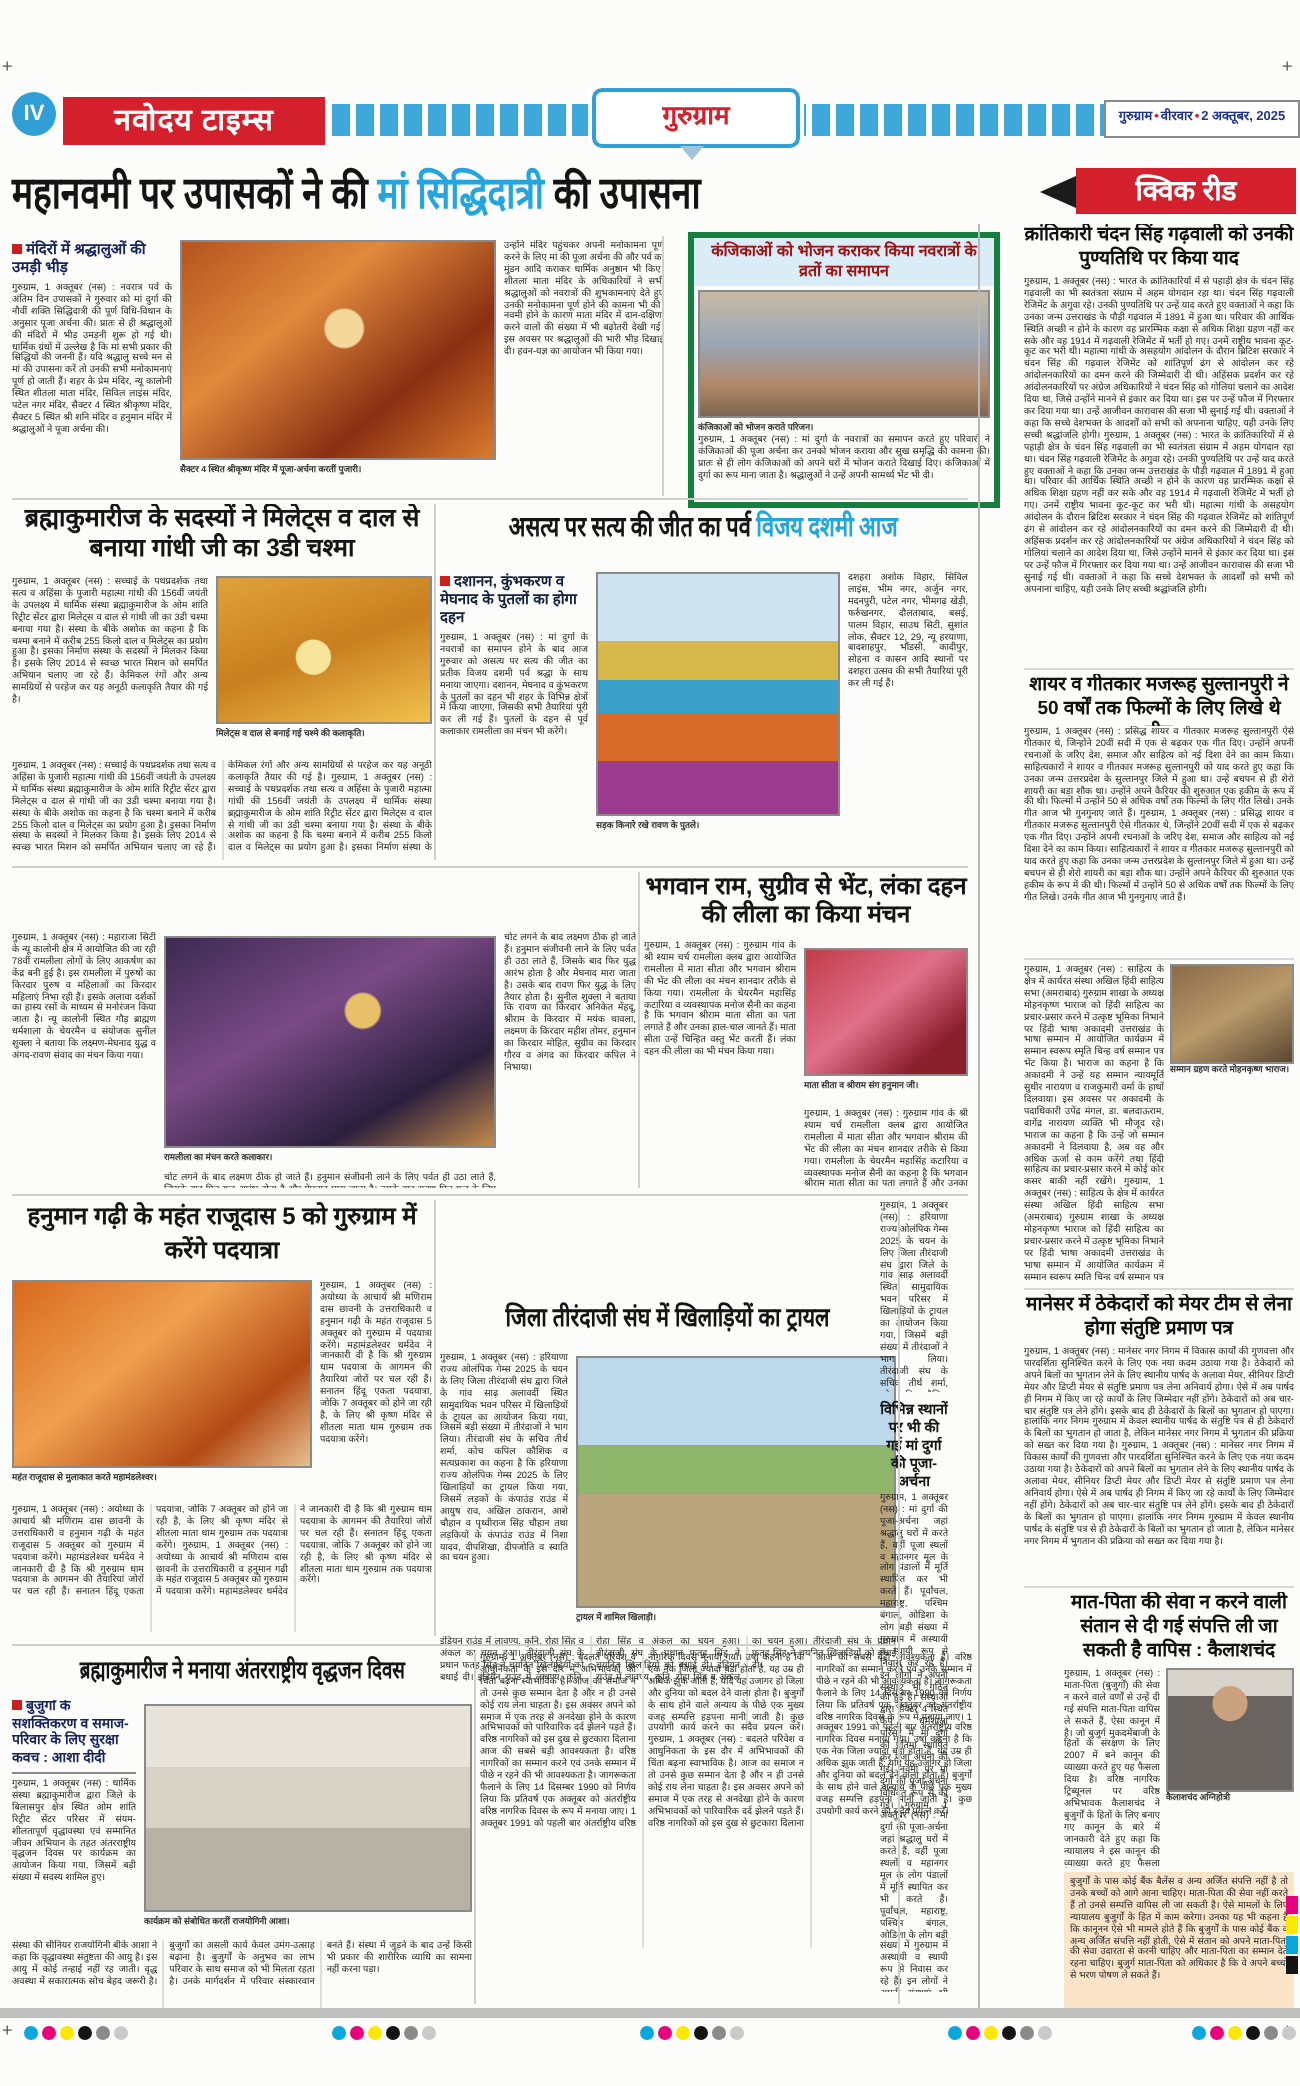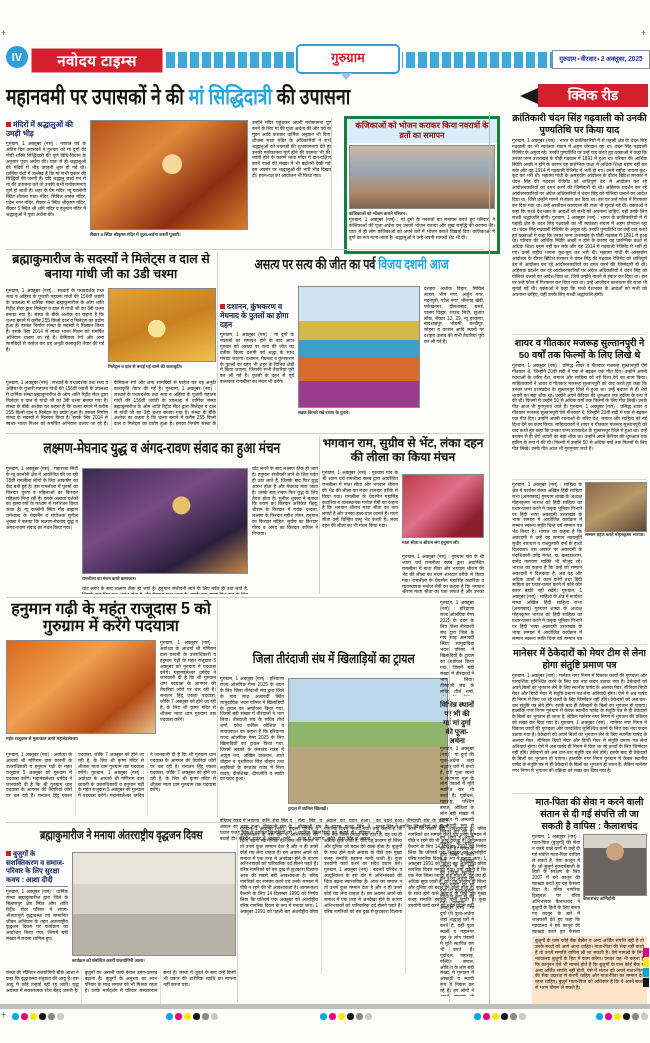--- a/index.html
+++ b/index.html
@@ -119,47 +119,46 @@
     <div class="abs photo ph-chashma" style="left:102px;top:36px;width:108px;height:74px;"></div>
     <div class="abs caption" style="left:102px;top:112px;width:108px;height:12px;">मिलेट्स व दाल से बनाई गई चश्मे की कलाकृति।</div>
     <div class="abs body" style="left:0;top:128px;width:210px;height:50px;column-count:2;column-gap:6px;column-rule:1px solid #ddd;">गुरुग्राम, 1 अक्तूबर (नस) : सच्चाई के पथप्रदर्शक तथा सत्य व अहिंसा के पुजारी महात्मा गांधी की 156वीं जयंती के उपलक्ष्य में धार्मिक संस्था ब्रह्माकुमारीज के ओम शांति रिट्रीट सेंटर द्वारा मिलेट्स व दाल से गांधी जी का 3डी चश्मा बनाया गया है। संस्था के बीके अशोक का कहना है कि चश्मा बनाने में करीब 255 किलो दाल व मिलेट्स का प्रयोग हुआ है। इसका निर्माण संस्था के सदस्यों ने मिलकर किया है। इसके लिए 2014 से स्वच्छ भारत मिशन को समर्पित अभियान चलाए जा रहे हैं। केमिकल रंगों और अन्य सामग्रियों से परहेज कर यह अनूठी कलाकृति तैयार की गई है। गुरुग्राम, 1 अक्तूबर (नस) : सच्चाई के पथप्रदर्शक तथा सत्य व अहिंसा के पुजारी महात्मा गांधी की 156वीं जयंती के उपलक्ष्य में धार्मिक संस्था ब्रह्माकुमारीज के ओम शांति रिट्रीट सेंटर द्वारा मिलेट्स व दाल से गांधी जी का 3डी चश्मा बनाया गया है। संस्था के बीके अशोक का कहना है कि चश्मा बनाने में करीब 255 किलो दाल व मिलेट्स का प्रयोग हुआ है। इसका निर्माण संस्था के सदस्यों ने मिलकर किया है। इसके लिए 2014 से स्वच्छ भारत मिशन को समर्पित अभियान चलाए जा रहे हैं। केमिकल रंगों और अन्य सामग्रियों से परहेज कर यह अनूठी कलाकृति तैयार की गई है।</div>
   </div>
 
   <div class="abs" style="left:220px;top:252px;width:264px;height:180px;">
     <div class="ahead" style="font-size:14px;line-height:26px;height:28px;font-family:Liberation Serif, serif;">
       <span class="sq" style="--s:.78;"><span>असत्य पर सत्य की जीत का पर्व </span><span class="hl-accent">विजय दशमी आज</span></span>
     </div>
     <div class="abs" style="left:0;top:34px;width:74px;height:146px;">
-      <div class="subhead" style="font-size:7.5px;line-height:9px;color:#14213d;margin-top:16px;"><span class="bullet"></span><span>दशानन, कुंभकरण व मेघनाद के पुतलों का होगा दहन</span></div>
+      <div class="subhead" style="font-size:7.5px;line-height:9px;color:#14213d;"><span class="bullet"></span><span>दशानन, कुंभकरण व मेघनाद के पुतलों का होगा दहन</span></div>
       <div class="body" style="height:106px;margin-top:3px;">गुरुग्राम, 1 अक्तूबर (नस) : मां दुर्गा के नवरात्रों का समापन होने के बाद आज गुरुवार को असत्य पर सत्य की जीत का प्रतीक विजय दशमी पर्व श्रद्धा के साथ मनाया जाएगा। दशानन, मेघनाद व कुंभकरण के पुतलों का दहन भी शहर के विभिन्न क्षेत्रों में किया जाएगा, जिसकी सभी तैयारियां पूरी कर ली गई हैं। पुतलों के दहन से पूर्व कलाकार रामलीला का मंचन भी करेंगे।</div>
     </div>
     <div class="abs photo ph-effigy" style="left:78px;top:34px;width:122px;height:122px;"></div>
     <div class="abs caption" style="left:78px;top:158px;width:122px;height:12px;">सड़क किनारे रखे रावण के पुतले।</div>
     <div class="abs body" style="left:204px;top:34px;width:60px;height:146px;">दशहरा अशोक विहार, सिविल लाइंस, भीम नगर, अर्जुन नगर, मदनपुरी, पटेल नगर, भीमगढ़ खेड़ी, फर्रुखनगर, दौलताबाद, बसई, पालम विहार, साउथ सिटी, सुशांत लोक, सैक्टर 12, 29, न्यू हरयाणा, बादशाहपुर, भौंडसी, कादीपुर, सोहना व कासन आदि स्थानों पर दशहरा उत्सव की सभी तैयारियां पूरी कर ली गई हैं।</div>
   </div>
 
   <div class="abs" style="left:6px;top:436px;width:312px;height:160px;">
-    <div class="ahead" style="font-size:15px;line-height:24px;height:26px;"><span class="sq" style="--s:.8;">लक्ष्मण-मेघनाद युद्ध व अंगद-रावण संवाद का हुआ मंचन</span></div>
     <div class="abs body" style="left:0;top:30px;width:72px;height:128px;">गुरुग्राम, 1 अक्तूबर (नस) : महाराजा सिटी के न्यू कालोनी क्षेत्र में आयोजित की जा रही 78वीं रामलीला लोगों के लिए आकर्षण का केंद्र बनी हुई है। इस रामलीला में पुरुषों का किरदार पुरुष व महिलाओं का किरदार महिलाएं निभा रही हैं। इसके अलावा दर्शकों का हास्य रसों के माध्यम से मनोरंजन किया जाता है। न्यू कालोनी स्थित गौड़ ब्राह्मण धर्मशाला के चेयरमैन व संयोजक सुनील शुक्ला ने बताया कि लक्ष्मण-मेघनाद युद्ध व अंगद-रावण संवाद का मंचन किया गया।</div>
     <div class="abs photo ph-ramlila" style="left:76px;top:32px;width:166px;height:106px;"></div>
     <div class="abs caption" style="left:76px;top:140px;width:166px;height:8px;">रामलीला का मंचन करते कलाकार।</div>
     <div class="abs body" style="left:76px;top:150px;width:166px;height:8px;">चोट लगने के बाद लक्ष्मण ठीक हो जाते हैं। हनुमान संजीवनी लाने के लिए पर्वत ही उठा लाते हैं, जिसके बाद फिर युद्ध आरंभ होता है और मेघनाद मारा जाता है। उसके बाद रावण फिर युद्ध के लिए तैयार होता है। सुनील शुक्ला ने बताया कि रावण का किरदार अनिकेत मेंहदू, श्रीराम के किरदार में मयंक चावला, लक्ष्मण के किरदार महीश तोमर, हनुमान का किरदार मोहित, सुग्रीव का किरदार गौरव व अंगद का किरदार कपिल ने निभाया।</div>
     <div class="abs body" style="left:246px;top:30px;width:66px;height:128px;">चोट लगने के बाद लक्ष्मण ठीक हो जाते हैं। हनुमान संजीवनी लाने के लिए पर्वत ही उठा लाते हैं, जिसके बाद फिर युद्ध आरंभ होता है और मेघनाद मारा जाता है। उसके बाद रावण फिर युद्ध के लिए तैयार होता है। सुनील शुक्ला ने बताया कि रावण का किरदार अनिकेत मेंहदू, श्रीराम के किरदार में मयंक चावला, लक्ष्मण के किरदार महीश तोमर, हनुमान का किरदार मोहित, सुग्रीव का किरदार गौरव व अंगद का किरदार कपिल ने निभाया।</div>
   </div>
 
   <div class="abs" style="left:322px;top:436px;width:162px;height:160px;">
     <div class="ahead" style="font-size:12px;line-height:14px;height:30px;">भगवान राम, सुग्रीव से भेंट, लंका दहन की लीला का किया मंचन</div>
     <div class="abs body" style="left:0;top:34px;width:76px;height:124px;">गुरुग्राम, 1 अक्तूबर (नस) : गुरुग्राम गांव के श्री श्याम चर्च रामलीला क्लब द्वारा आयोजित रामलीला में माता सीता और भगवान श्रीराम की भेंट की लीला का मंचन शानदार तरीके से किया गया। रामलीला के चेयरमैन महासिंह कटारिया व व्यवस्थापक मनोज सैनी का कहना है कि भगवान श्रीराम माता सीता का पता लगाते हैं और उनका हाल-चाल जानते हैं। माता सीता उन्हें चिन्हित वस्तु भेंट करती हैं। लंका दहन की लीला का भी मंचन किया गया।</div>
     <div class="abs photo ph-ramsugriv" style="left:80px;top:38px;width:82px;height:64px;"></div>
     <div class="abs caption" style="left:80px;top:104px;width:82px;height:12px;">माता सीता व श्रीराम संग हनुमान जी।</div>
     <div class="abs body" style="left:80px;top:118px;width:82px;height:40px;">गुरुग्राम, 1 अक्तूबर (नस) : गुरुग्राम गांव के श्री श्याम चर्च रामलीला क्लब द्वारा आयोजित रामलीला में माता सीता और भगवान श्रीराम की भेंट की लीला का मंचन शानदार तरीके से किया गया। रामलीला के चेयरमैन महासिंह कटारिया व व्यवस्थापक मनोज सैनी का कहना है कि भगवान श्रीराम माता सीता का पता लगाते हैं और उनका हाल-चाल जानते हैं। माता सीता उन्हें चिन्हित वस्तु भेंट करती हैं। लंका दहन की लीला का भी मंचन किया गया। गुरुग्राम, 1 अक्तूबर (नस) : गुरुग्राम गांव के श्री श्याम चर्च रामलीला क्लब द्वारा आयोजित रामलीला में माता सीता और भगवान श्रीराम की भेंट की लीला का मंचन शानदार तरीके से किया गया। रामलीला के चेयरमैन महासिंह कटारिया व व्यवस्थापक मनोज सैनी का कहना है कि भगवान श्रीराम माता सीता का पता लगाते हैं और उनका हाल-चाल जानते हैं। माता सीता उन्हें चिन्हित वस्तु भेंट करती हैं। लंका दहन की लीला का भी मंचन किया गया।</div>
   </div>
 
   <div class="abs" style="left:6px;top:600px;width:210px;height:218px;">
-    <div class="ahead" style="font-size:16px;line-height:17px;height:36px;">हनुमान गढ़ी के महंत राजूदास 5 को गुरुग्राम में करेंगे पदयात्रा</div>
+    <div class="ahead" style="font-size:12px;line-height:17px;height:36px;">हनुमान गढ़ी के महंत राजूदास 5 को गुरुग्राम में करेंगे पदयात्रा</div>
     <div class="abs photo ph-rajudas" style="left:0;top:40px;width:150px;height:94px;"></div>
     <div class="abs caption" style="left:0;top:136px;width:150px;height:12px;">महंत राजूदास से मुलाकात करते महामंडलेश्वर।</div>
     <div class="abs body" style="left:154px;top:40px;width:56px;height:108px;">गुरुग्राम, 1 अक्तूबर (नस) : अयोध्या के आचार्य श्री मणिराम दास छावनी के उत्तराधिकारी व हनुमान गढ़ी के महंत राजूदास 5 अक्तूबर को गुरुग्राम में पदयात्रा करेंगे। महामंडलेश्वर धर्मदेव ने जानकारी दी है कि श्री गुरुग्राम धाम पदयात्रा के आगमन की तैयारियां जोरों पर चल रही हैं। सनातन हिंदू एकता पदयात्रा, जोकि 7 अक्तूबर को होने जा रही है, के लिए श्री कृष्ण मंदिर से शीतला माता धाम गुरुग्राम तक पदयात्रा करेंगे।</div>
     <div class="abs body" style="left:0;top:152px;width:210px;height:64px;column-count:3;column-gap:6px;column-rule:1px solid #ddd;">गुरुग्राम, 1 अक्तूबर (नस) : अयोध्या के आचार्य श्री मणिराम दास छावनी के उत्तराधिकारी व हनुमान गढ़ी के महंत राजूदास 5 अक्तूबर को गुरुग्राम में पदयात्रा करेंगे। महामंडलेश्वर धर्मदेव ने जानकारी दी है कि श्री गुरुग्राम धाम पदयात्रा के आगमन की तैयारियां जोरों पर चल रही हैं। सनातन हिंदू एकता पदयात्रा, जोकि 7 अक्तूबर को होने जा रही है, के लिए श्री कृष्ण मंदिर से शीतला माता धाम गुरुग्राम तक पदयात्रा करेंगे। गुरुग्राम, 1 अक्तूबर (नस) : अयोध्या के आचार्य श्री मणिराम दास छावनी के उत्तराधिकारी व हनुमान गढ़ी के महंत राजूदास 5 अक्तूबर को गुरुग्राम में पदयात्रा करेंगे। महामंडलेश्वर धर्मदेव ने जानकारी दी है कि श्री गुरुग्राम धाम पदयात्रा के आगमन की तैयारियां जोरों पर चल रही हैं। सनातन हिंदू एकता पदयात्रा, जोकि 7 अक्तूबर को होने जा रही है, के लिए श्री कृष्ण मंदिर से शीतला माता धाम गुरुग्राम तक पदयात्रा करेंगे।</div>
   </div>
 
   <div class="abs" style="left:220px;top:600px;width:228px;height:218px;margin-top:48px;">
     <div class="ahead" style="font-size:13px;line-height:22px;height:24px;"><span class="sq" style="--s:.82;">जिला तीरंदाजी संघ में खिलाड़ियों का ट्रायल</span></div>
     <div class="abs body" style="left:0;top:28px;width:64px;height:134px;">गुरुग्राम, 1 अक्तूबर (नस) : हरियाणा राज्य ओलंपिक गेम्स 2025 के चयन के लिए जिला तीरंदाजी संघ द्वारा जिले के गांव साढ़ अलावर्दी स्थित सामुदायिक भवन परिसर में खिलाड़ियों के ट्रायल का आयोजन किया गया, जिसमें बड़ी संख्या में तीरंदाजों ने भाग लिया। तीरंदाजी संघ के सचिव तीर्थ शर्मा, कोच कपिल कौशिक व सत्यप्रकाश का कहना है कि हरियाणा राज्य ओलंपिक गेम्स 2025 के लिए खिलाड़ियों का ट्रायल किया गया, जिसमें लड़कों के कंपाउंड राउंड में आयुष राव, अखिल ठाकरान, आशे चौहान व पृथ्वीराज सिंह चौहान तथा लड़कियों के कंपाउंड राउंड में निशा यादव, दीपशिखा, दीपजोति व स्वाति का चयन हुआ।</div>
     <div class="abs photo ph-tir" style="left:68px;top:30px;width:160px;height:126px;"></div>

